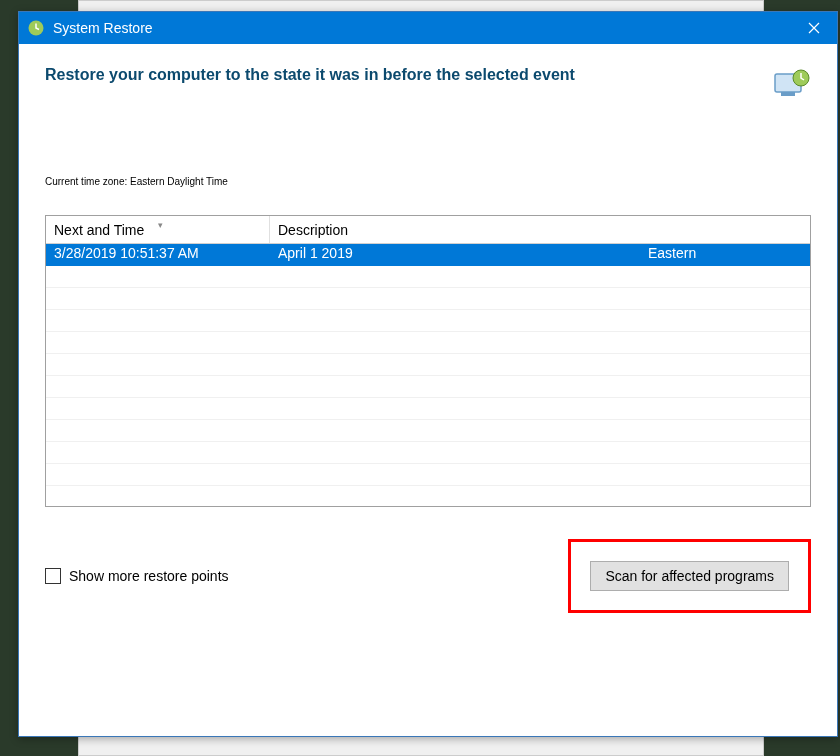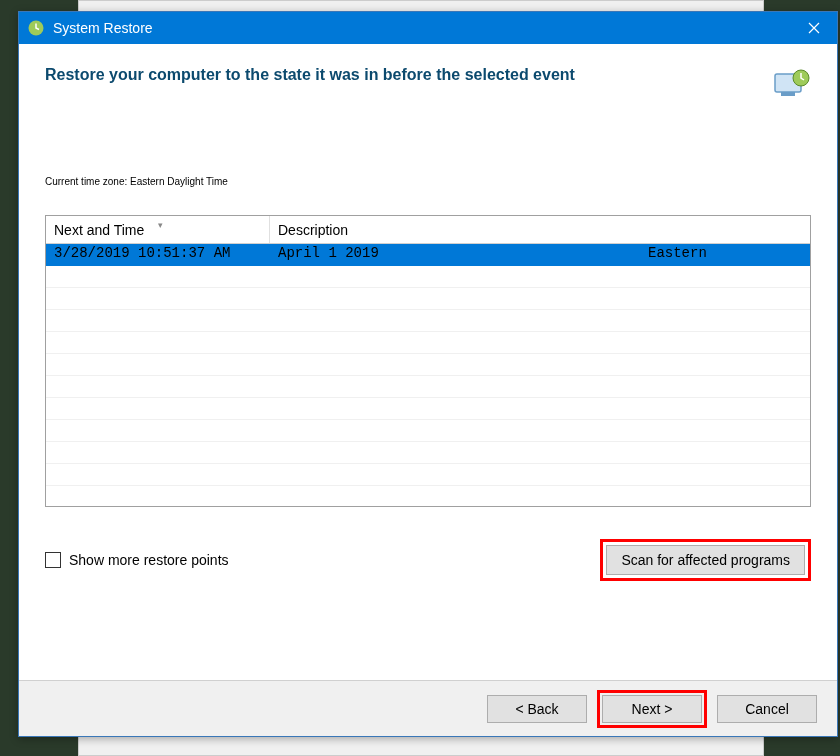--- a/index.html
+++ b/index.html
@@ -121,22 +121,21 @@
   height: 262px;
   overflow-y: auto;
 }
 .row {
   display: flex;
   height: 22px;
   font-size: 14px;
 }
 .row.selected {
   background: #0078d7;
-  color: #000000;
-  font-family: Liberation Mono, monospace;
+  color: #ffffff;
 }
 .row.empty {
   border-bottom: 1px solid #f0f0f0;
 }
 .td {
   padding: 1px 8px;
   overflow: hidden;
   white-space: nowrap;
 }
 .below-table {
@@ -159,21 +158,21 @@
 .spacer { flex: 1; }
 .link-btn {
   border: 1px solid #adadad;
   background: #e1e1e1;
   padding: 6px 14px;
   font-size: 14px;
   font-family: inherit;
 }
 .highlight-scan {
   border: 3px solid #ff0000;
-  padding: 3px;
+  padding: 19px;
   display: inline-block;
 }
 .footer {
   border-top: 1px solid #d0d0d0;
   background: #f0f0f0;
   height: 56px;
   display: flex;
   align-items: center;
   justify-content: flex-end;
   padding-right: 20px;
@@ -266,21 +265,14 @@
         <span class="checkbox"></span>
         <span>Show more restore points</span>
       </label>
       <div class="spacer"></div>
       <span class="highlight-scan">
         <button class="link-btn">Scan for affected programs</button>
       </span>
     </div>
   </div>
 
-  <div class="footer">
-    <button class="btn">&lt; Back</button>
-    <span class="highlight-next">
-      <button class="btn">Next &gt;</button>
-    </span>
-    <button class="btn">Cancel</button>
-  </div>
 
 </div>
 
 </body></html>

